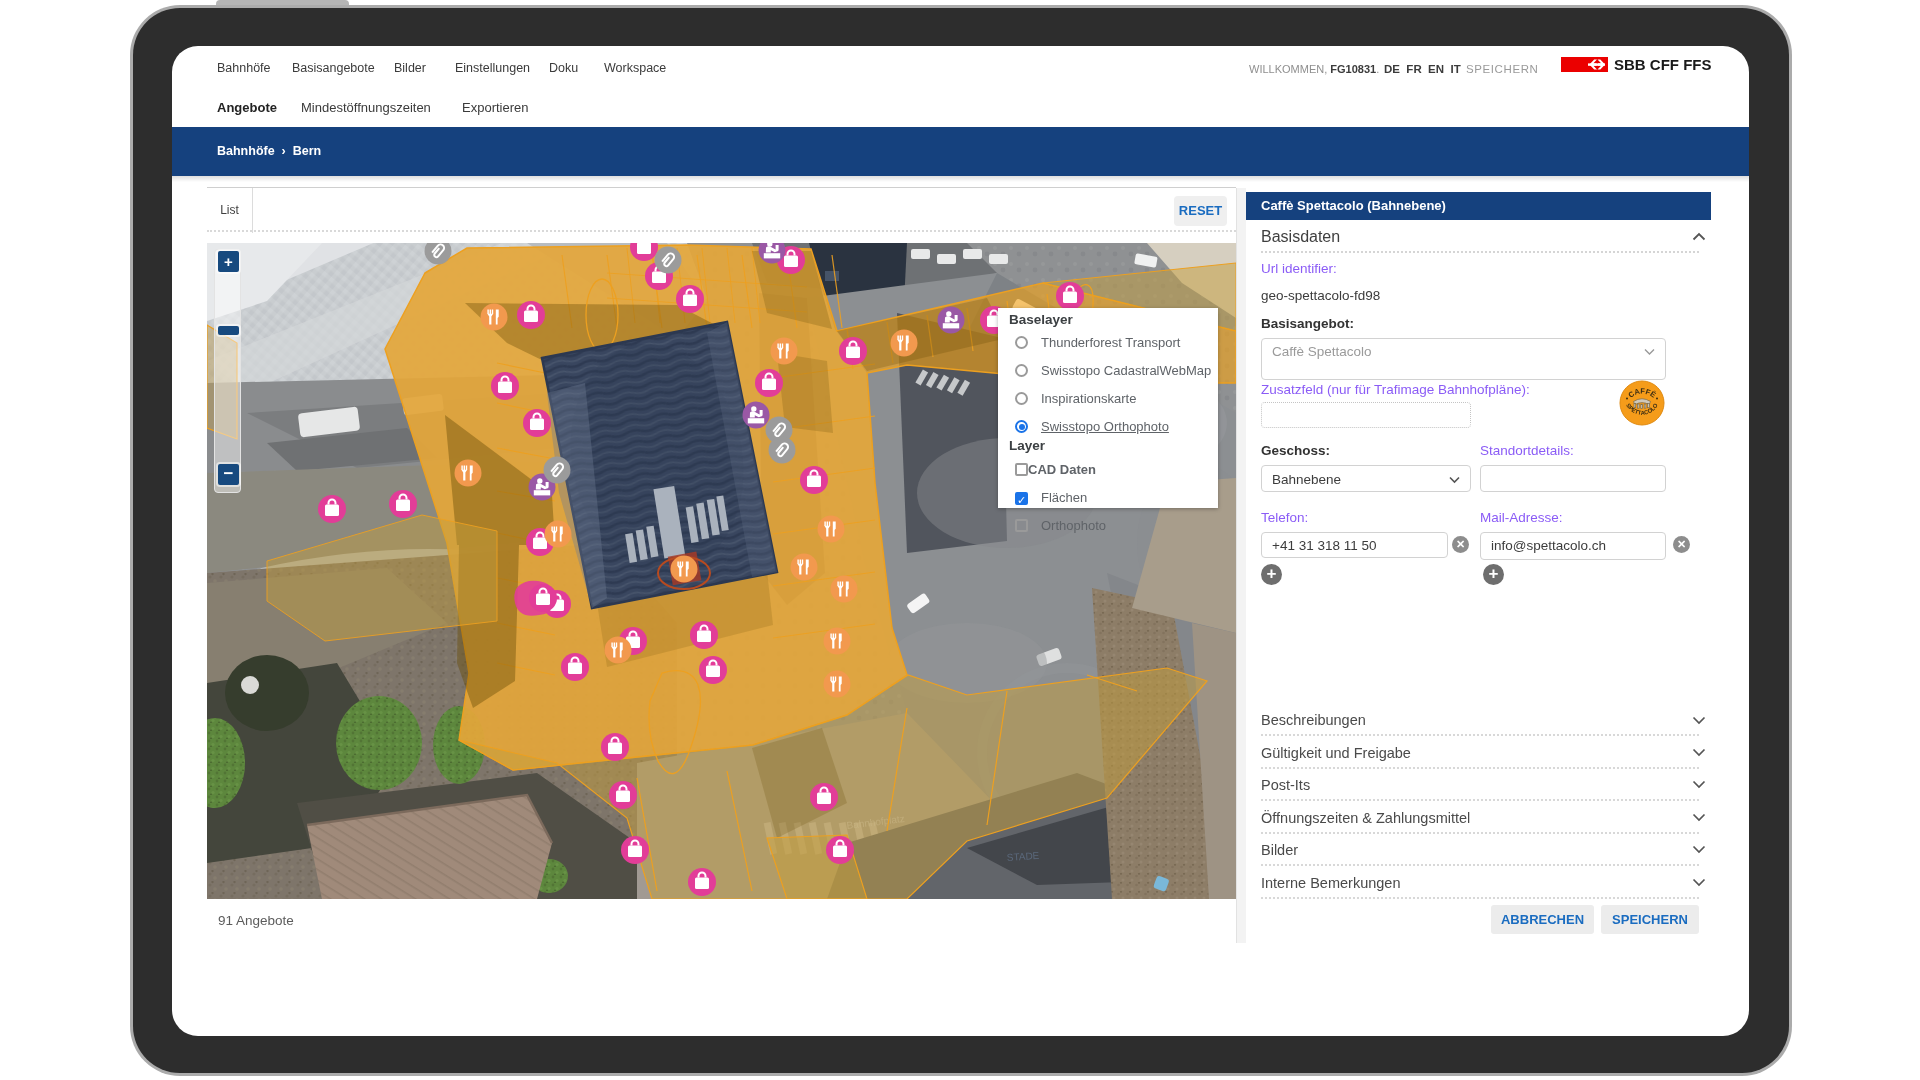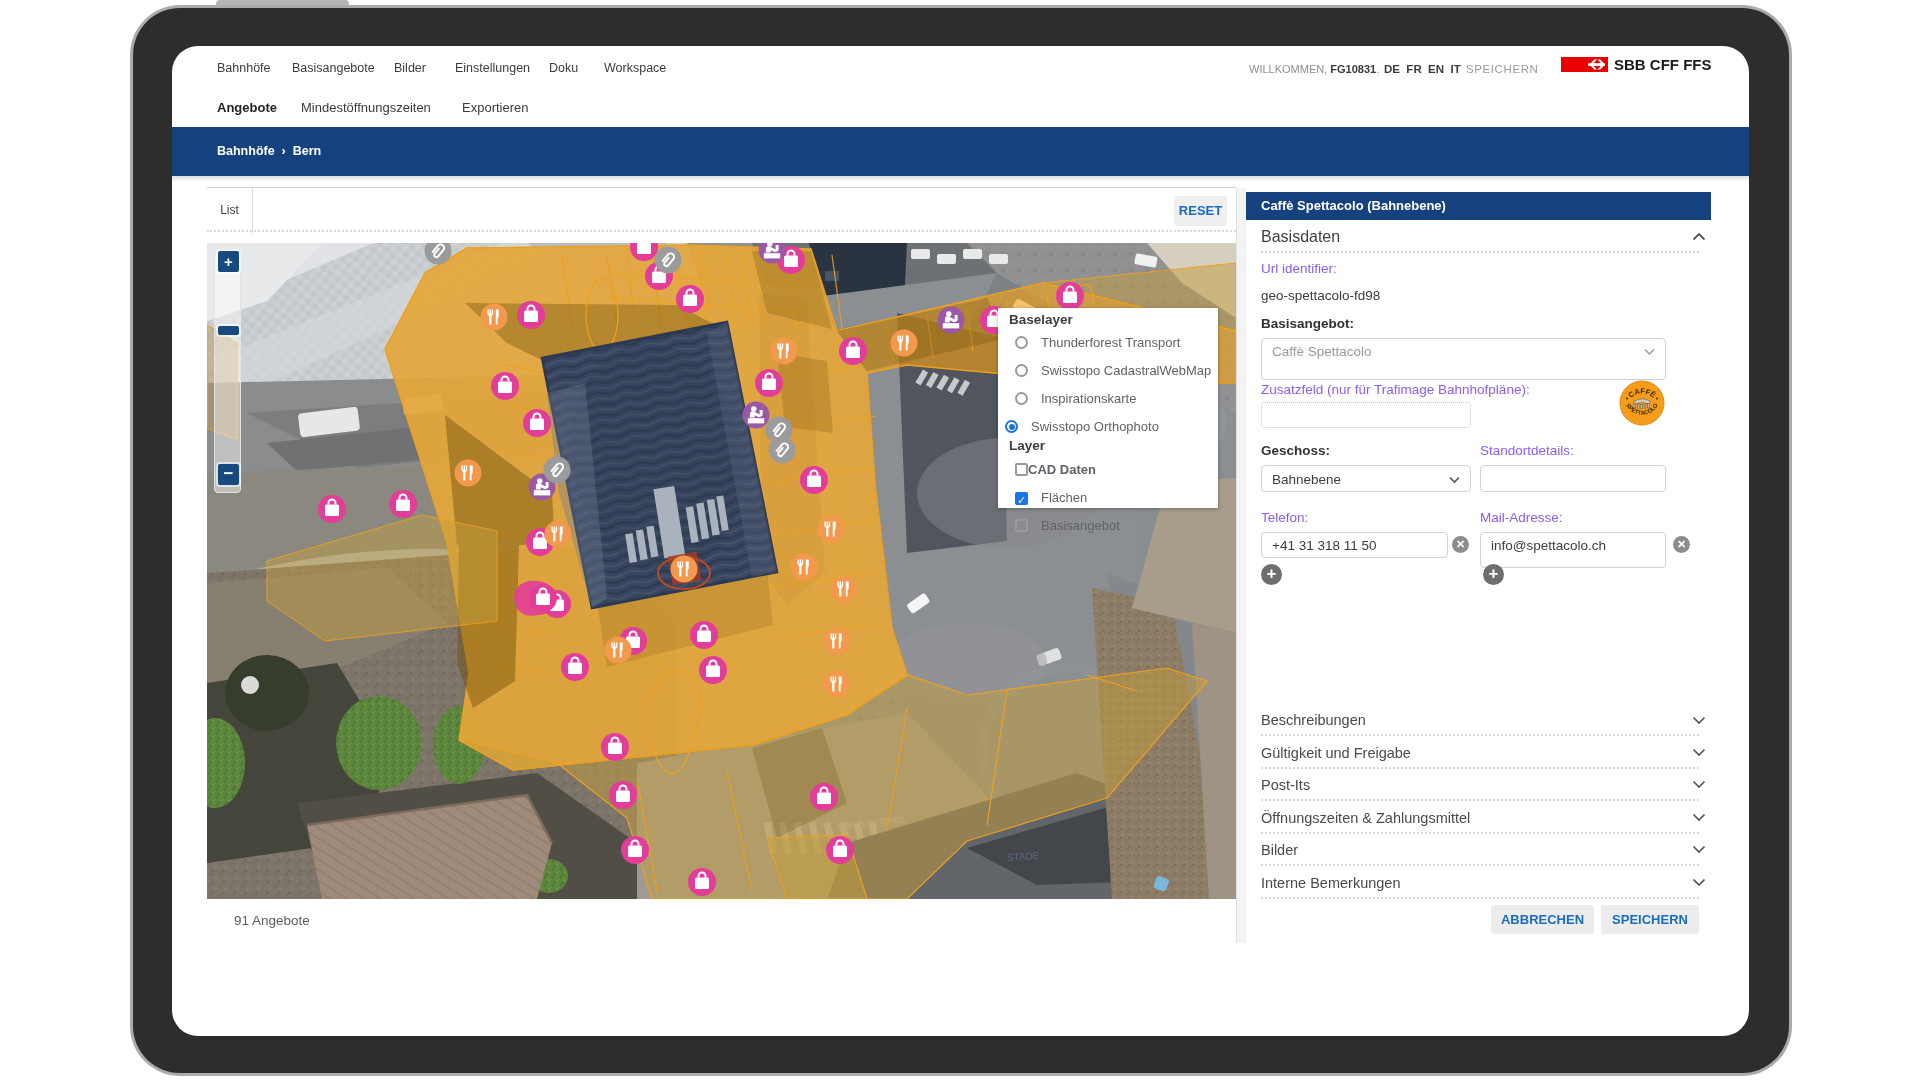--- a/index.html
+++ b/index.html
@@ -20,21 +20,21 @@
   #bluebar { left:172px; top:127px; width:1577px; height:49px; background:#15417e; }
   #bluebar .bc { position:absolute; left:45px; top:17px; color:#fff; font-size:12.5px; font-weight:bold; }
   #shadow { left:172px; top:176px; width:1577px; height:6px; background:linear-gradient(#00000022,#00000000); }
 
   #tabbar { left:207px; top:187px; width:1029px; height:45px; border-top:1px solid #cfcfcf; border-bottom:2px dotted #d9d9d9; background:#fff; }
   #tabbar .tab { position:absolute; left:0; top:0; width:46px; height:45px; border-right:1px solid #dcdcdc; color:#3f3f3f; font-size:12px; line-height:45px; text-align:center; }
   #resetbtn { left:1174px; top:196px; width:53px; height:30px; background:#efefef; border-radius:4px; color:#1a6cc0; font-size:13px; font-weight:bold; text-align:center; line-height:30px; }
 
   #map { left:207px; top:243px; width:1029px; height:656px; background:#97999b; overflow:hidden; }
   #scrollstrip { left:1236px; top:188px; width:10px; height:755px; background:#f3f3f3; border-left:1px solid #e2e2e2; }
-  #angebote { left:218px; top:913px; font-size:13.5px; color:#5c5c5c;margin-left:16px; }
+  #angebote { left:218px; top:913px; font-size:13.5px; color:#5c5c5c; }
 
   .zbtn { position:absolute; left:218px; width:21px; background:#174a7f; color:#fff; text-align:center; border-radius:2px; box-shadow:0 0 0 2px #ffffff88; }
 
   #popup { left:998px; top:308px; width:220px; height:200px; background:#fff; box-shadow:0 1px 4px rgba(0,0,0,0.3); font-size:13px; color:#5f6368; }
   #popup .hd { font-weight:bold; color:#3c4043; font-size:13.5px; }
   .radio { width:13px; height:13px; border:2px solid #9a9a9a; border-radius:50%; display:inline-block; vertical-align:-2px; }
   .radio.sel { border-color:#1a73e8; position:relative; }
   .radio.sel::after { content:""; position:absolute; left:1.5px; top:1.5px; width:6px; height:6px; background:#1a73e8; border-radius:50%; }
   .cbox { width:13px; height:13px; border:2px solid #9a9a9a; border-radius:2px; display:inline-block; vertical-align:-2px; }
   .cbox.sel { border-color:#1a73e8; background:#1a73e8; color:#fff; font-size:11px; line-height:13px; text-align:center; }
@@ -665,25 +665,25 @@
     <div class="abs zbtn" style="top:326px; height:9px;"></div>
     <div class="abs zbtn" style="top:464px; height:21px; font-size:17px; font-weight:bold; line-height:19px;">−</div>
 
     <div class="abs" id="angebote">91 Angebote</div>
 
     <div class="abs" id="popup">
       <div class="hd" style="position:absolute; left:11px; top:4px;">Baselayer</div>
       <div style="position:absolute; left:17px; top:27px;"><span class="radio"></span><span style="margin-left:13px;">Thunderforest Transport</span></div>
       <div style="position:absolute; left:17px; top:55px;"><span class="radio"></span><span style="margin-left:13px;">Swisstopo CadastralWebMap</span></div>
       <div style="position:absolute; left:17px; top:83px;"><span class="radio"></span><span style="margin-left:13px;">Inspirationskarte</span></div>
-      <div style="position:absolute; left:7px; top:111px;"><span class="radio sel"></span><span style="margin-left:13px;">Swisstopo Orthophoto</span></div>
+      <div style="position:absolute; left:17px; top:111px;text-decoration:underline;"><span class="radio sel"></span><span style="margin-left:13px;">Swisstopo Orthophoto</span></div>
       <div class="hd" style="position:absolute; left:11px; top:130px;">Layer</div>
       <div style="position:absolute; left:17px; top:154px;"><span class="cbox"></span><span style="font-weight:bold;">CAD Daten</span></div>
       <div style="position:absolute; left:17px; top:182px;"><span class="cbox sel">✓</span><span style="margin-left:13px;">Flächen</span></div>
-      <div style="position:absolute; left:17px; top:210px;"><span class="cbox"></span><span style="margin-left:13px;">Basisangebot</span></div>
+      <div style="position:absolute; left:17px; top:210px;"><span class="cbox"></span><span style="margin-left:13px;">Orthophoto</span></div>
     </div>
 
     <div class="abs" id="panel">
       <div id="phead"><span style="margin-left:15px;">Caffè Spettacolo (Bahnebene)</span></div>
       <div style="position:absolute; left:15px; top:40px; font-size:16px; color:#3f3f3f;">Basisdaten</div>
       <svg style="position:absolute; left:446px; top:44px;" width="14" height="9" viewBox="0 0 14 9">
           <path d="M1.5 7.5 L7 2 L12.5 7.5" stroke="#555" stroke-width="1.8" fill="none"></path>
         </svg>
       <div style="position:absolute; left:15px; top:63px; width:438px; border-top:2px dotted #d5d5d5;"></div>
       <div class="lbl" style="position:absolute; left:15px; top:73px;">Url identifier:</div>
@@ -723,21 +723,21 @@
         <svg style="position:absolute; right:10px; top:10px;" width="11" height="8" viewBox="0 0 11 8">
             <path d="M1 1.5 L5.5 6 L10 1.5" stroke="#555" stroke-width="1.6" fill="none"></path>
           </svg>
       </div>
       <div class="inp" style="left:234px; top:277px; width:186px; height:27px;"></div>
       <div class="lbl" style="position:absolute; left:15px; top:322px;">Telefon:</div>
       <div class="lbl" style="position:absolute; left:234px; top:322px;">Mail-Adresse:</div>
       <div class="inp" style="left:15px; top:344px; width:187px; height:26px;">
           <span style="position:absolute; left:10px; top:5px; color:#3c3c3c;">+41 31 318 11 50</span>
         </div>
-      <div class="inp" style="left:234px; top:344px; width:186px; height:36px;">
+      <div class="inp" style="left:234px; top:344px; width:186px; height:28px;">
           <span style="position:absolute; left:10px; top:5px; color:#3c3c3c;">info@spettacolo.ch</span>
         </div>
       <div style="position:absolute; left:206px; top:348px; width:17px; height:17px; border-radius:50%; background:#8d8d8d; color:#fff; text-align:center; line-height:17px; font-size:11px; font-weight:bold;">✕</div>
       <div style="position:absolute; left:427px; top:348px; width:17px; height:17px; border-radius:50%; background:#8d8d8d; color:#fff; text-align:center; line-height:17px; font-size:11px; font-weight:bold;">✕</div>
       <div style="position:absolute; left:15px; top:376px; width:21px; height:21px; border-radius:50%; background:#6e6e6e; color:#fff; text-align:center; line-height:20px; font-size:17px; font-weight:bold;">+</div>
       <div style="position:absolute; left:237px; top:376px; width:21px; height:21px; border-radius:50%; background:#6e6e6e; color:#fff; text-align:center; line-height:20px; font-size:17px; font-weight:bold;">+</div>
 
       <div class="sect" style="top:524px;">Beschreibungen</div>
       <div style="position:absolute; left:15px; top:546px; width:438px; border-top:2px dotted #d8d8d8;"></div>
       <div class="sect" style="top:557px;">Gültigkeit und Freigabe</div>

